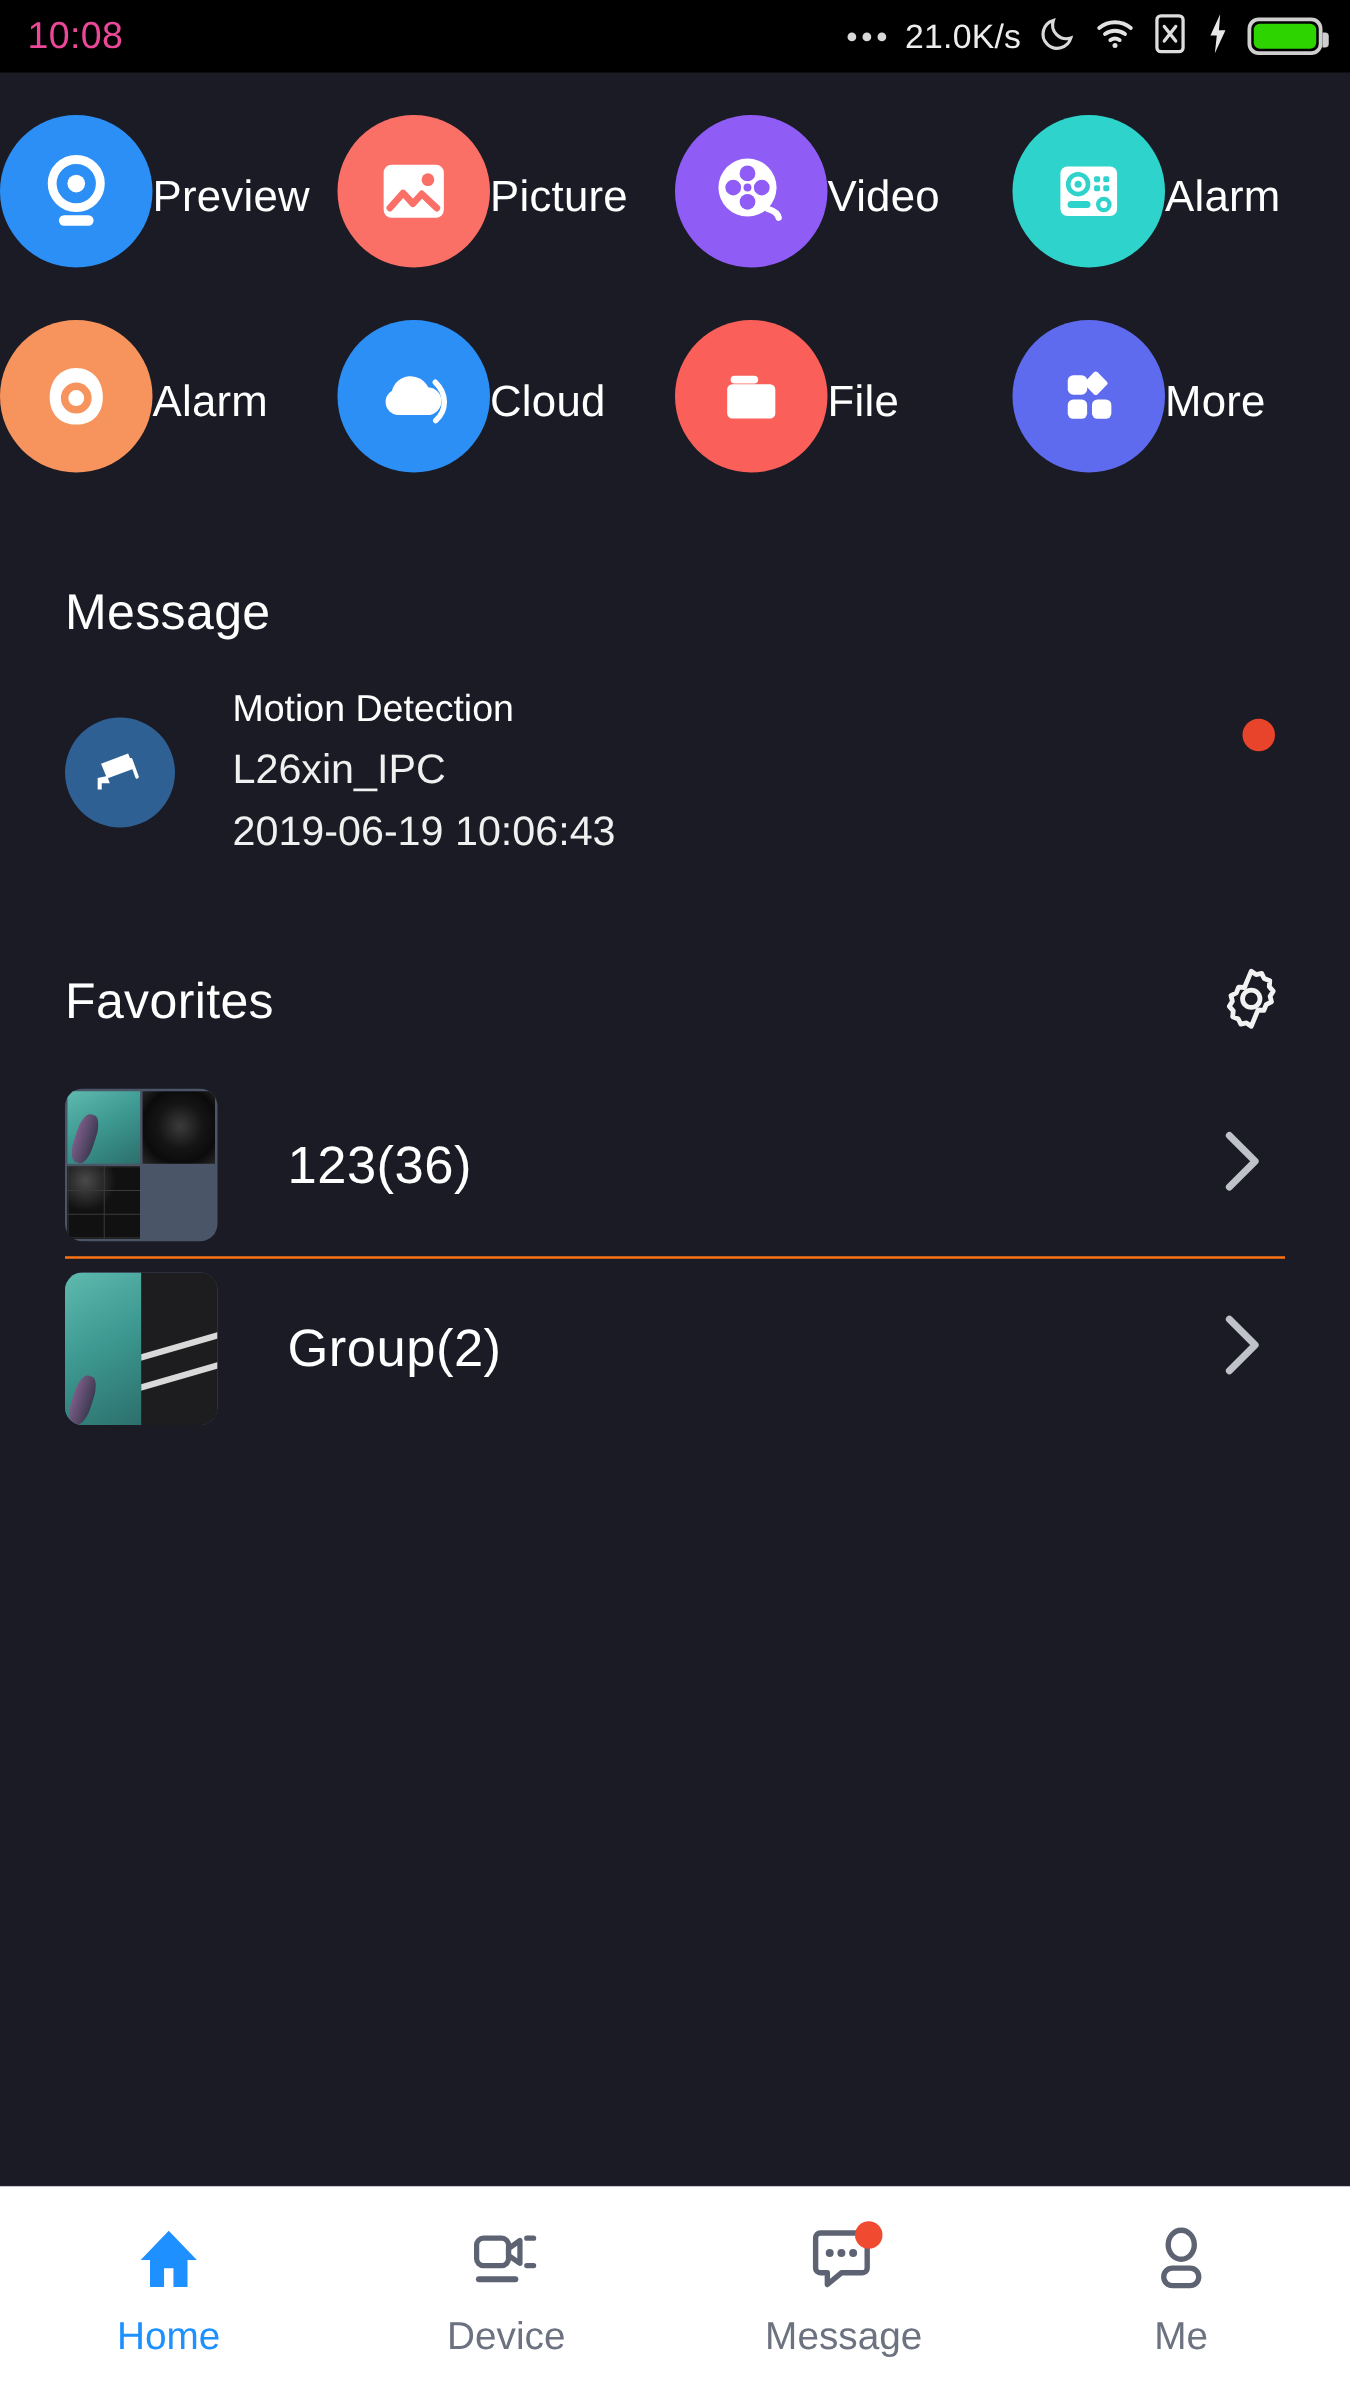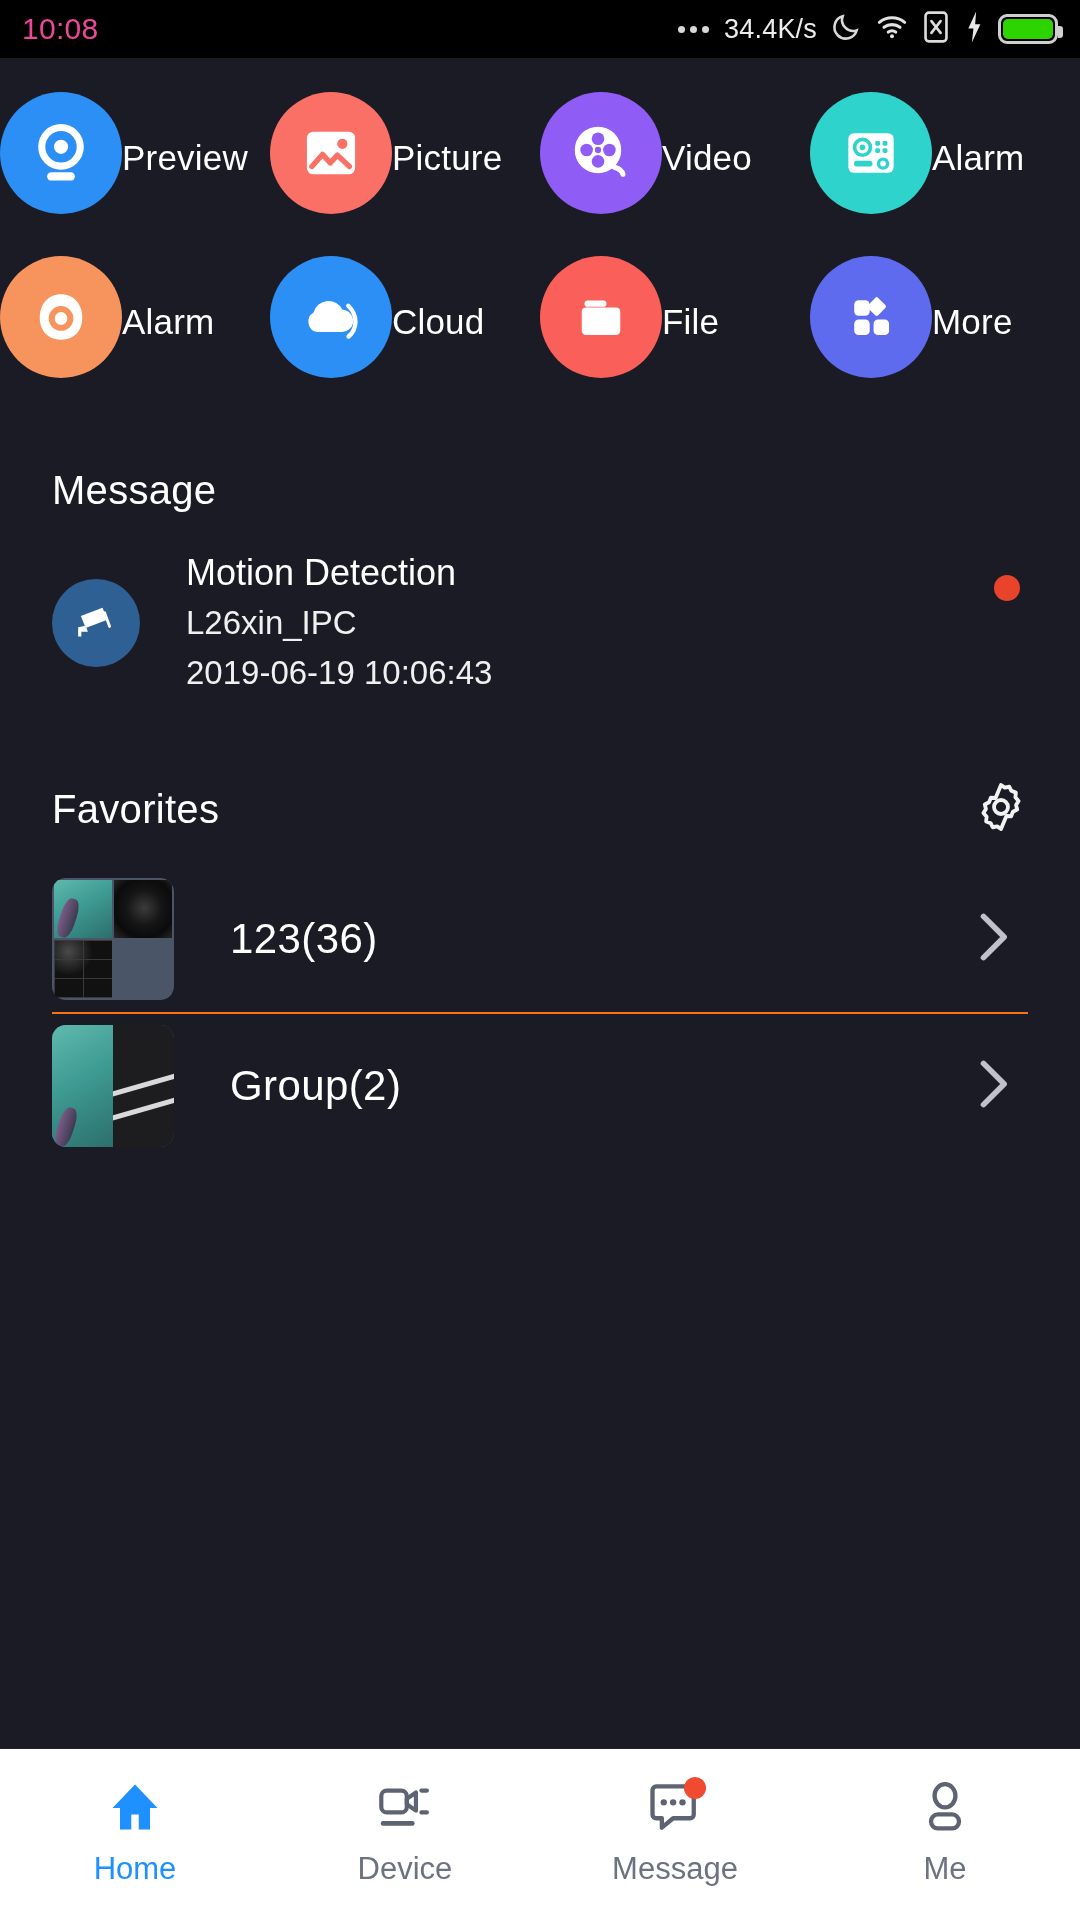--- a/index.html
+++ b/index.html
@@ -53,21 +53,21 @@
 
   #message-section{ margin-top:80px; }
 
   
   .msg-row{ display:flex; align-items:center; margin-top:34px; position:relative; }
   .msg-ico-wrap{
     width:88px;height:88px;border-radius:50%;background:#2E6094;
     display:flex;align-items:center;justify-content:center;flex:0 0 auto;
   }
   .msg-text{ margin-left:46px; }
-  .msg-title{ font-size:36px; color:#FFFFFF; line-height:1.42; }
+  .msg-title{ font-size:30px; color:#FFFFFF; line-height:1.42; }
   .msg-dev{ font-size:33px; color:#F0F0F0; line-height:1.52; }
   .msg-time{ font-size:33px; color:#F0F0F0; line-height:1.52; }
   .msg-dot{
     width:26px;height:26px;border-radius:50%;background:#E8432B;
     position:absolute; right:8px; top:28px;
   }
 
   
   #favorites-section{ margin-top:82px; }
   .fav-list{ margin-top:28px; }
@@ -139,21 +139,21 @@
 <body>
 
 <div class="statusbar">
   <div class="sb-time">10:08</div>
   <div class="sb-right">
     <span class="sb-dots">
         <i></i>
         <i></i>
         <i></i>
       </span>
-    <span class="sb-speed">34.4K/s</span>
+    <span class="sb-speed">21.0K/s</span>
     <span class="sb-ico">
       <svg width="32" height="32" viewBox="0 0 24 24">
           <path d="M20 14.5A8.3 8.3 0 0 1 9.5 4 8.5 8.5 0 1 0 20 14.5z" fill="none" stroke="#D9D9D9" stroke-width="1.9"></path>
         </svg>
     </span>
     <span class="sb-ico">
       <svg width="34" height="32" viewBox="0 0 24 24">
         <path d="M2.5 8.5a15 15 0 0 1 19 0" fill="none" stroke="#E2E2E2" stroke-width="2.3" stroke-linecap="round"></path>
         <path d="M6 12.2a10 10 0 0 1 12 0" fill="none" stroke="#E2E2E2" stroke-width="2.3" stroke-linecap="round"></path>
         <path d="M9.2 15.8a5 5 0 0 1 5.6 0" fill="none" stroke="#E2E2E2" stroke-width="2.3" stroke-linecap="round"></path>

